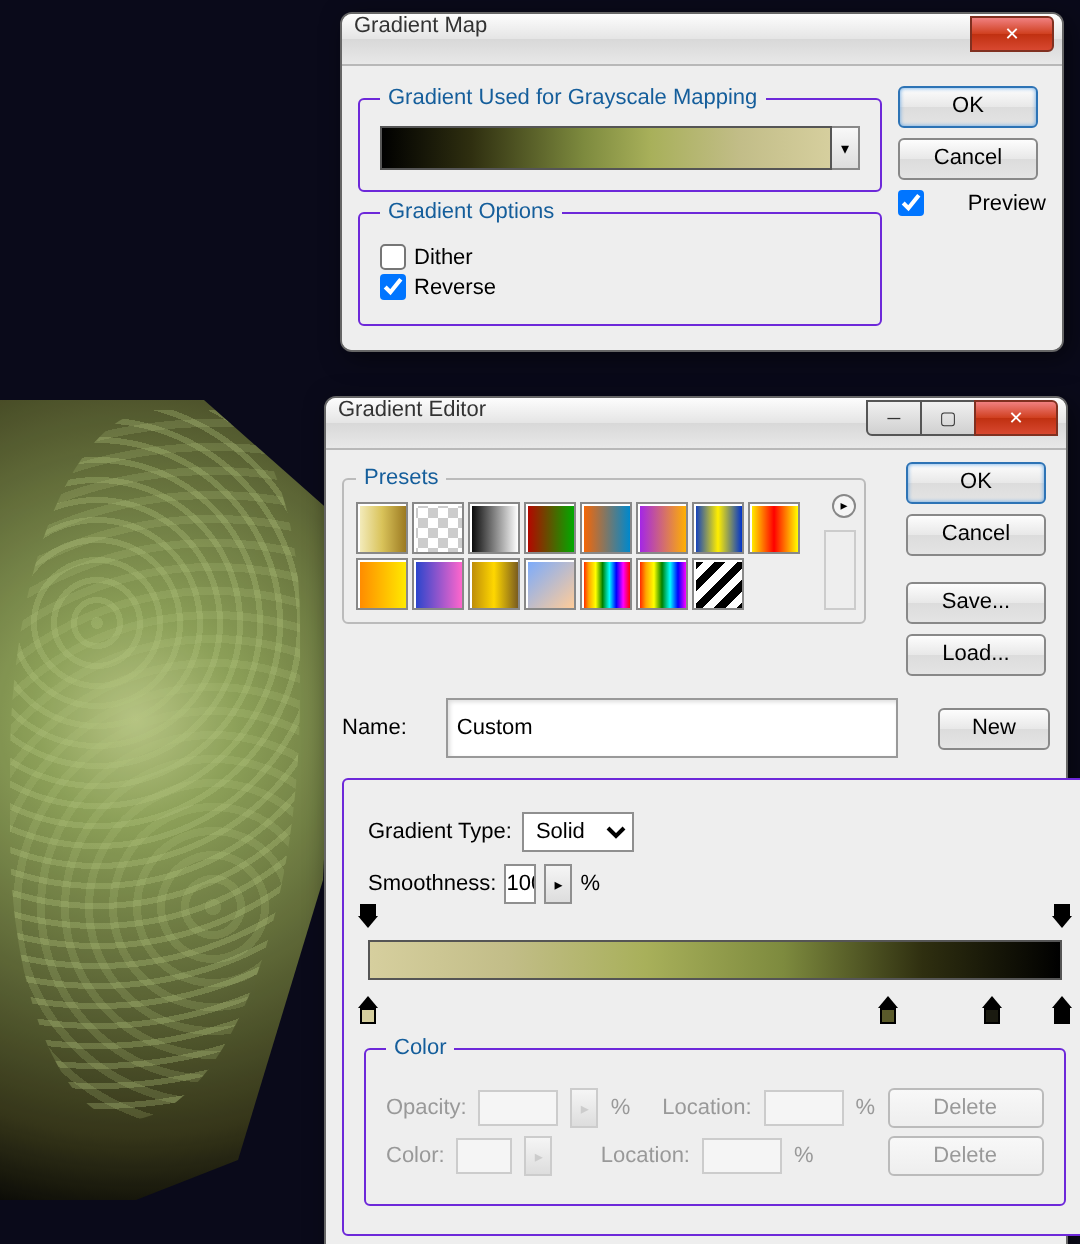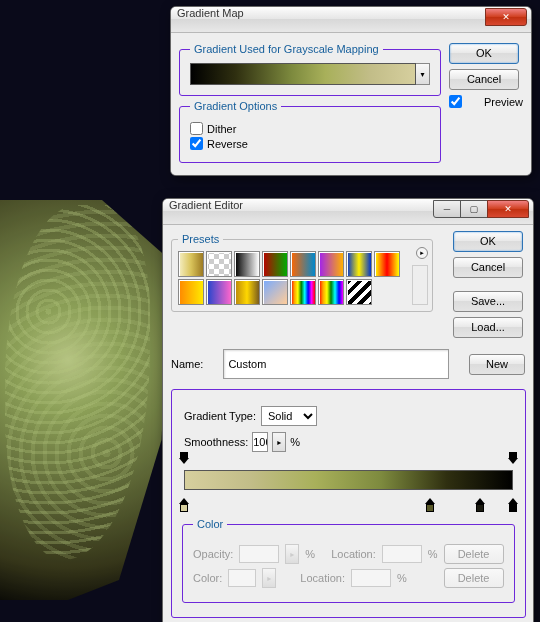--- a/index.html
+++ b/index.html
@@ -53,21 +53,21 @@
   .ostop { position:absolute; top:-2px; width:10px; height:10px; }
   .ostop::before{content:'';position:absolute;left:0;top:0;border-left:5px solid transparent;border-right:5px solid transparent;border-top:6px solid #000;}
   .ostop::after{content:'';position:absolute;left:1px;top:-6px;width:8px;height:6px;background:#000;}
   .cstop { position:absolute; bottom:-10px; width:10px; height:10px; }
   .cstop::before{content:'';position:absolute;left:0;bottom:6px;border-left:5px solid transparent;border-right:5px solid transparent;border-bottom:6px solid #000;}
   .cstop .cap{position:absolute;left:1px;bottom:-2px;width:8px;height:8px;border:1px solid #000;}
   .stops { padding:10px; }
   .stoprow { display:flex; align-items:center; gap:6px; margin:4px 0; }
   .stoprow label { color:#999; }
   .stoprow .dis { width:40px; height:18px; border:1px solid #ccc; background:#f5f5f5; }
-  .stoprow .delbtn { width:60px; height:20px; border:1px solid #bbb; background:linear-gradient(#f8f8f8,#eee); color:#999; text-align:center; line-height:18px; border-radius:3px; margin-left:auto; }
+  .stoprow .delbtn { width:78px; height:20px; border:1px solid #bbb; background:linear-gradient(#f8f8f8,#eee); color:#999; text-align:center; line-height:18px; border-radius:3px; margin-left:auto; }
   .colorwell{width:28px;height:18px;border:1px solid #ccc;background:#f5f5f5;}
 </style>
 </head>
 <body>
 
 <div class="bg-art"></div>
 
 <div class="dialog" style="left:170px; top:6px; width:362px;">
   <div class="titlebar">
     <span class="title">Gradient Map</span>

